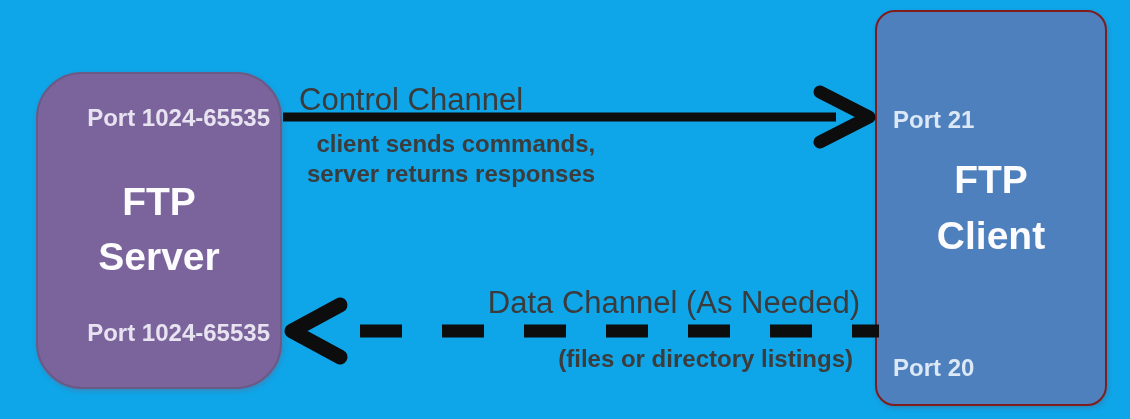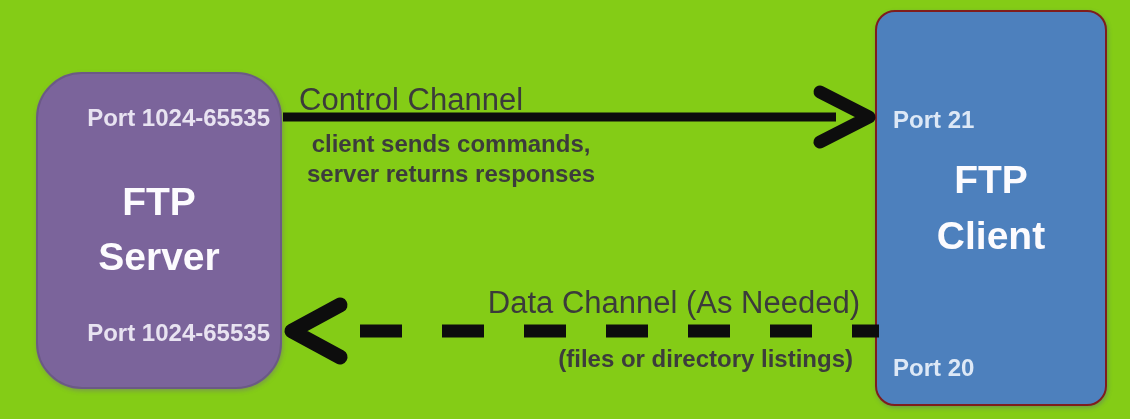--- a/index.html
+++ b/index.html
@@ -5,21 +5,21 @@
   html, body {
     margin: 0;
     padding: 0;
     background: #ffffff;
     font-family: "Liberation Sans", sans-serif;
   }
   .stage {
     position: relative;
     width: 1130px;
     height: 419px;
-    background: #84cc16;
+    background: #0ea5e9;
     overflow: hidden;
   }
 
   
   .node {
     position: absolute;
     box-sizing: border-box;
   }
   .client-box {
     left: 36px; top: 72px;
@@ -79,21 +79,21 @@
   }
   .channel-desc {
     position: absolute;
     color: #3c3c3c;
     font-size: 24px;
     font-weight: 700;
     line-height: 30px;
     white-space: nowrap;
   }
   .control-title { left: 299px; top: 82px; }
-  .control-desc  { left: 307px; top: 129px; text-align: center; }
+  .control-desc  { left: 307px; top: 129px; text-align: right; }
   .data-title    { right: 270px; top: 285px; text-align: left; }
   .data-desc     { right: 277px; top: 343px; text-align: right; line-height: 31px; }
 </style>
 </head>
 <body>
 
 <div class="stage">
 
   <div class="node client-box" style="background: rgb(123, 100, 155);">
     <div class="port-label client-top-port">Port 1024-65535</div>

